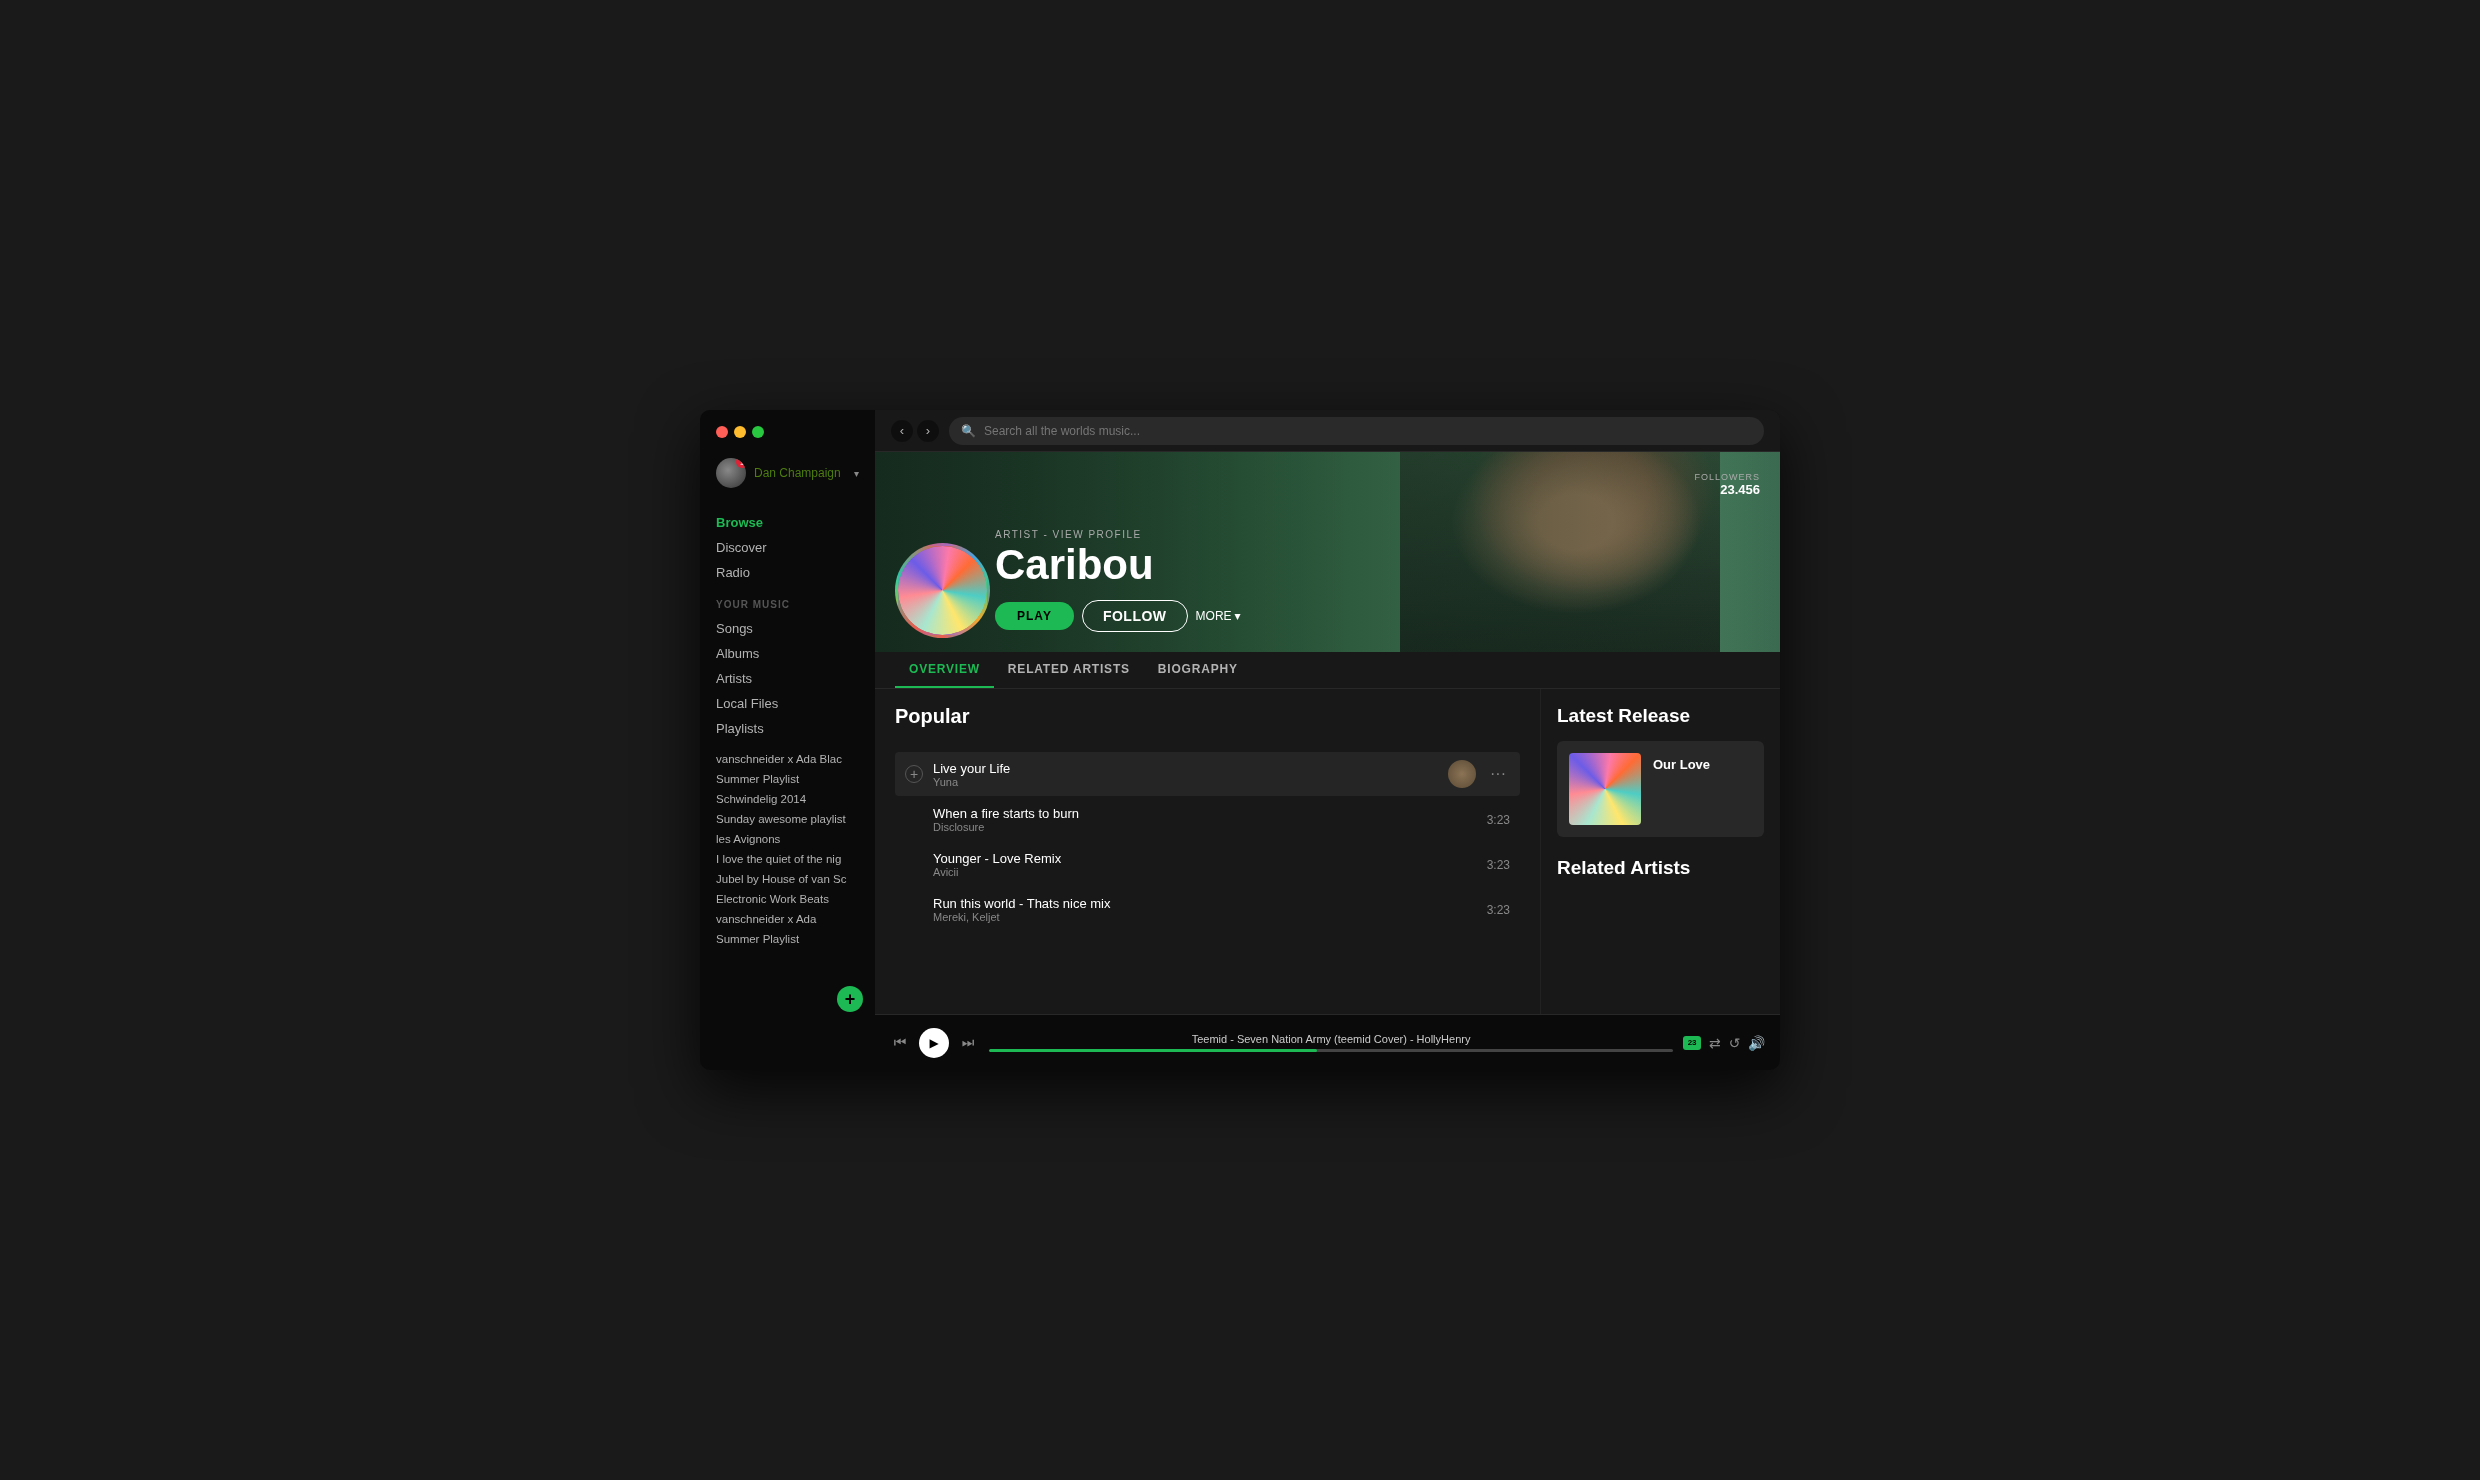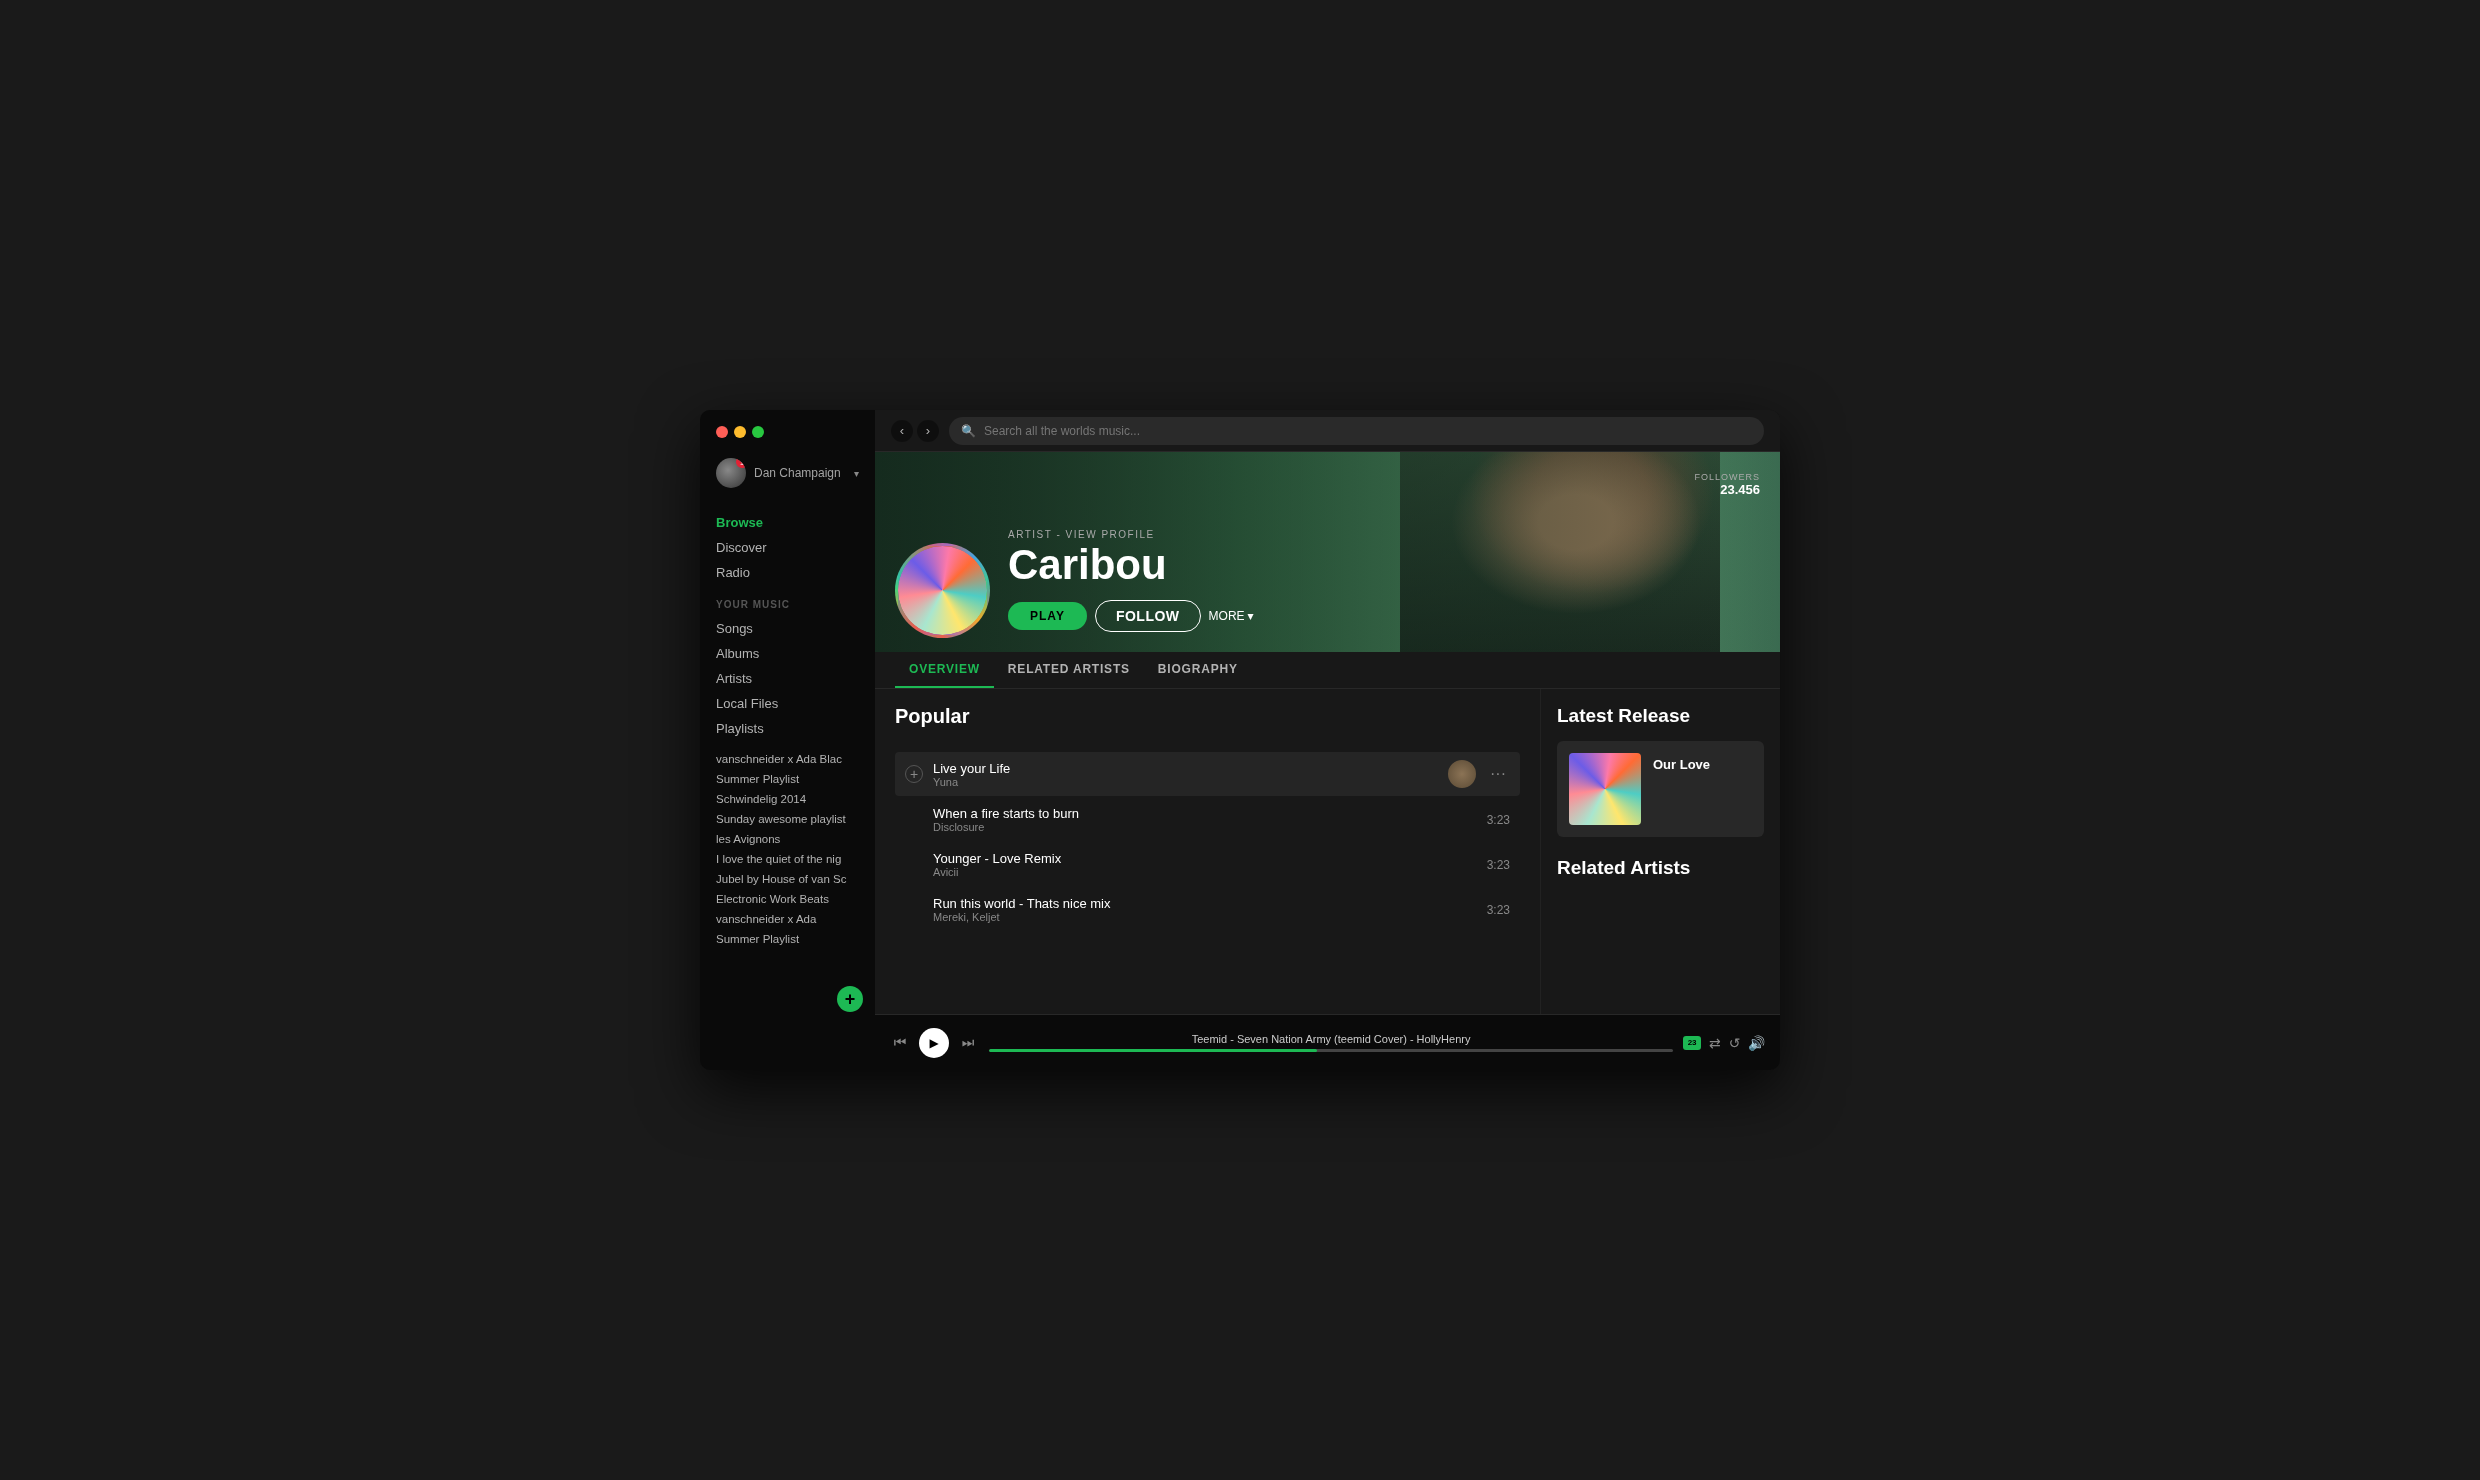--- a/index.html
+++ b/index.html
@@ -84,21 +84,21 @@
       height: 12px;
       background: #e22134;
       border-radius: 50%;
       font-size: 7px;
       color: white;
       display: flex;
       align-items: center;
       justify-content: center;
     }
     .user-name {
-      color: #a3a3a3;
+      color: #4d7c0f;
       font-size: 12px;
       font-weight: 500;
     }
     .chevron-down {
       color: #888;
       font-size: 10px;
       margin-left: auto;
     }
     .sidebar-nav {
       padding: 8px 16px;
@@ -238,21 +238,21 @@
         linear-gradient(to bottom, #2d4a35 0%, #1a2a20 100%);
     }
     .hero-overlay {
       position: absolute;
       inset: 0;
       background: linear-gradient(to right, rgba(20,40,28,0.85) 0%, rgba(20,40,28,0.4) 60%, transparent 100%);
     }
     .hero-content {
       position: absolute;
       bottom: 20px;
-      left: 133px;
+      left: 120px;
     }
     .artist-label {
       color: #aaa;
       font-size: 10px;
       letter-spacing: 1.5px;
       text-transform: uppercase;
       margin-bottom: 4px;
     }
     .artist-name {
       color: #fff;

